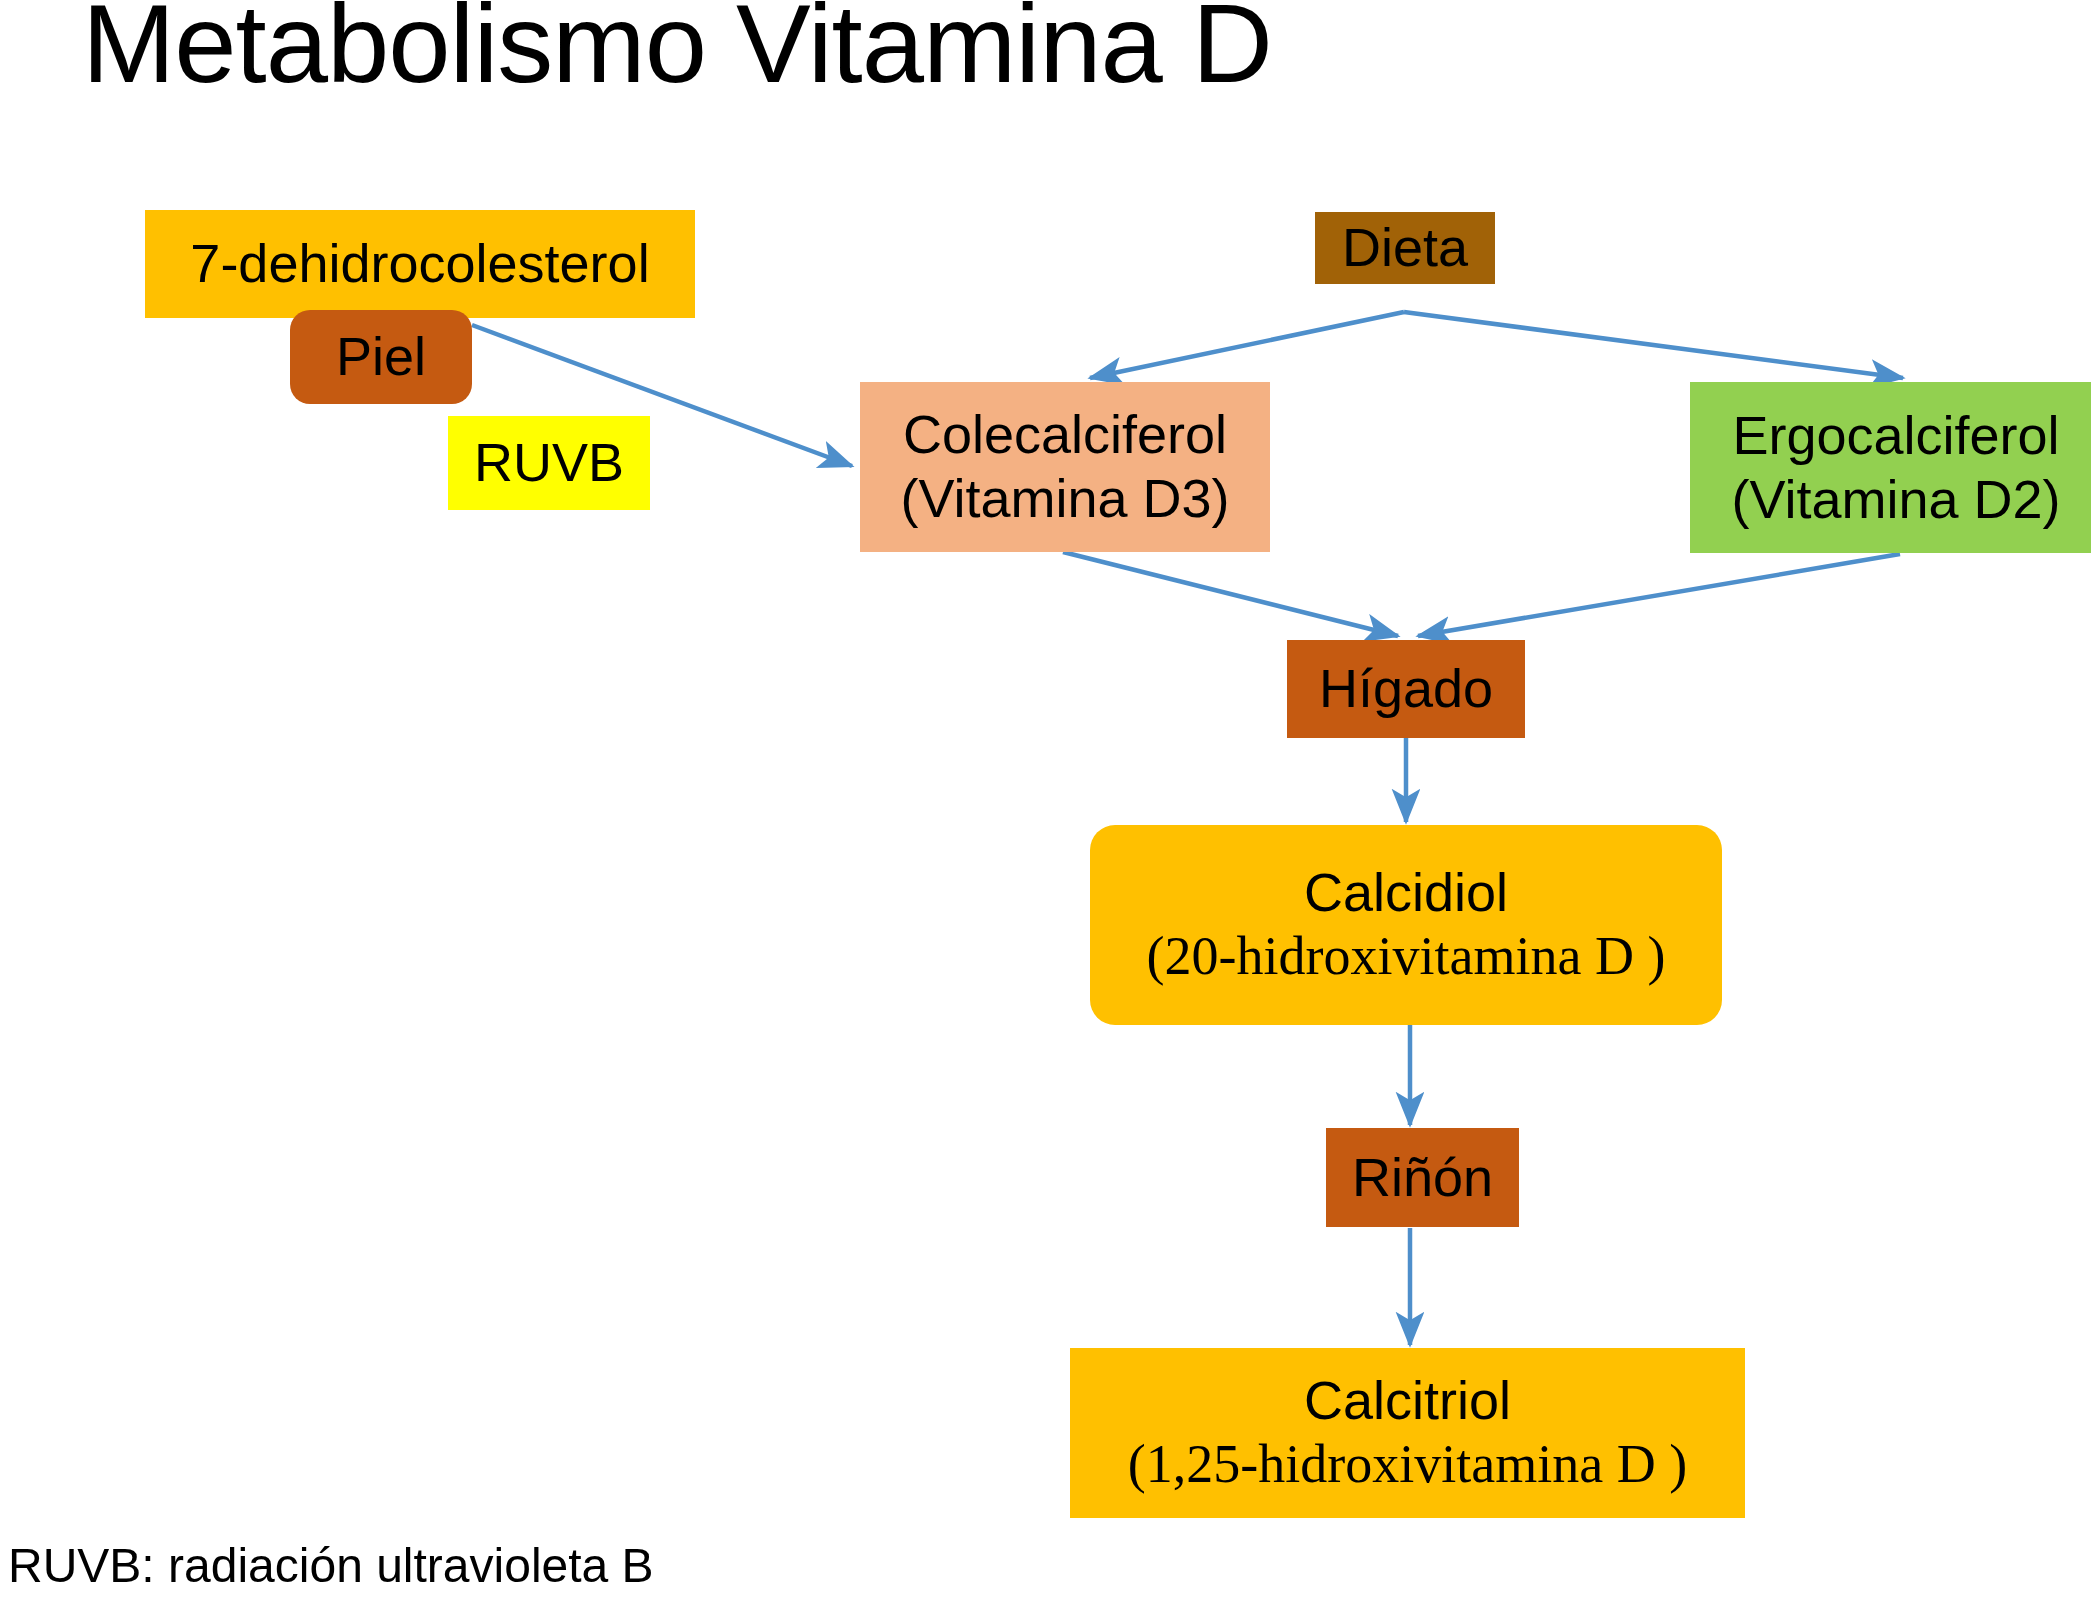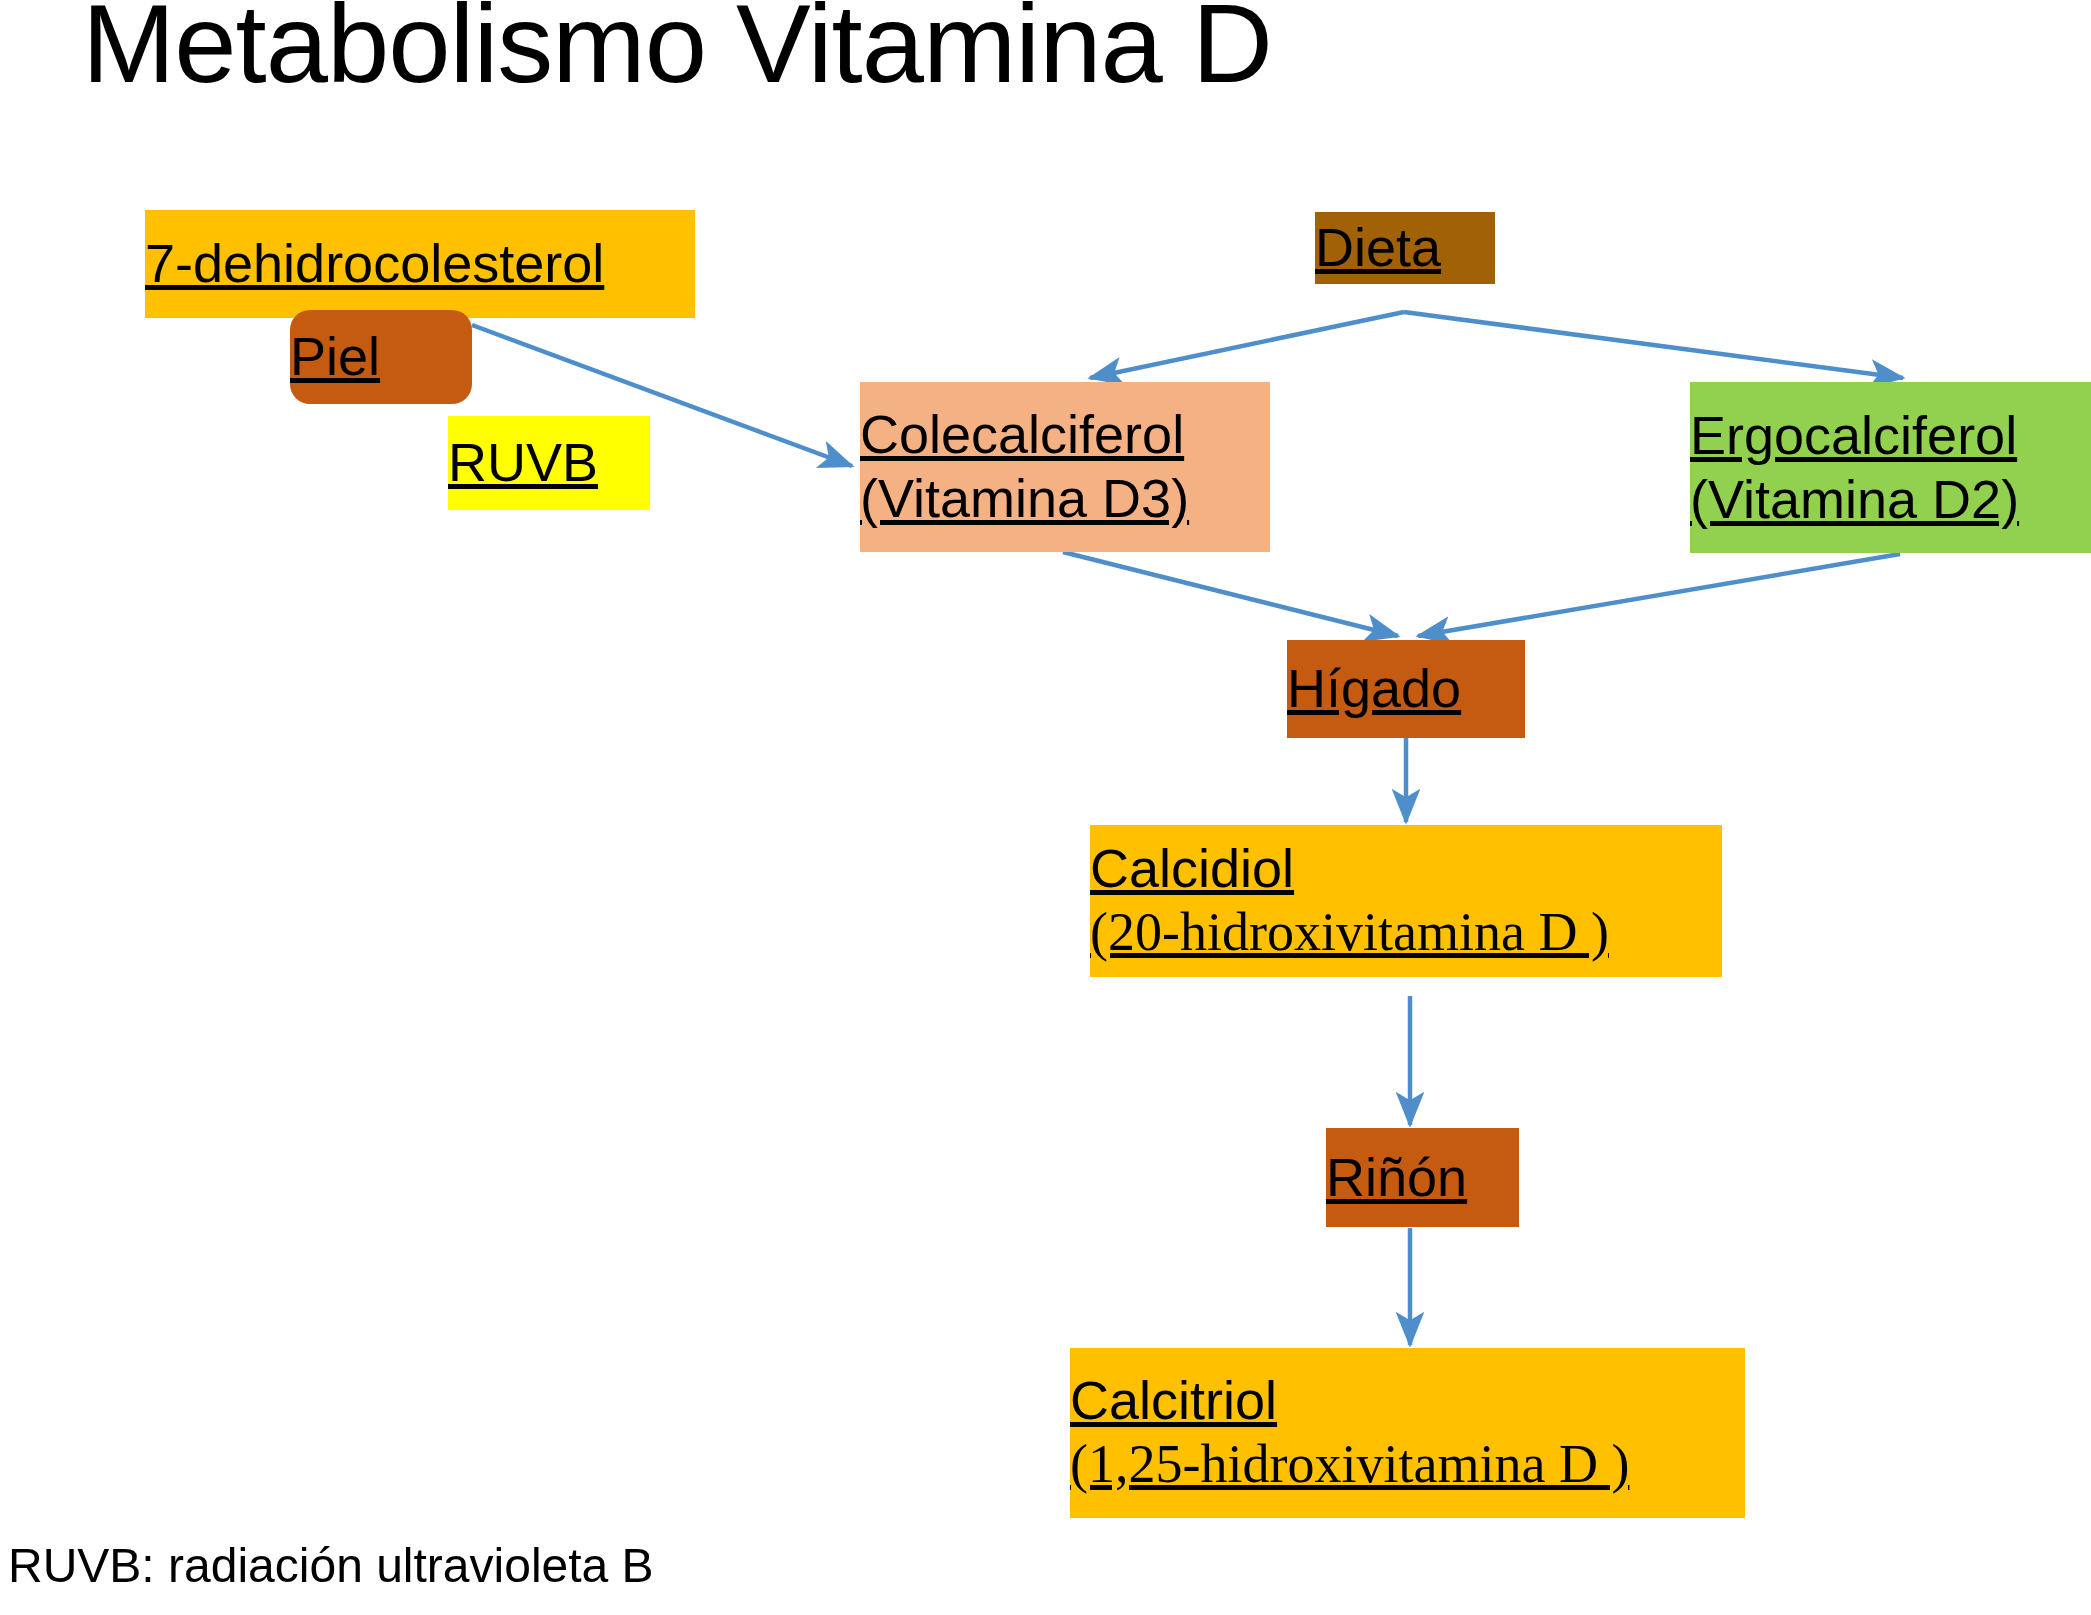--- a/index.html
+++ b/index.html
@@ -34,26 +34,25 @@
     color: #000000;
     white-space: nowrap;
     letter-spacing: -1px;
     font-weight: 400;
   }
   .node {
     position: absolute;
     box-sizing: border-box;
     display: flex;
     flex-direction: column;
-    align-items: flex-start;
+    align-items: center;
     justify-content: center;
     color: #000000;
     text-align: center;
     line-height: 1.18;
-    text-decoration: underline;
   }
   .node .ln {
     display: block;
     white-space: nowrap;
   }
   .serif-line {
     font-family: "Liberation Serif", serif;
   }
   .footnote {
     position: absolute;
@@ -118,21 +117,21 @@
 
   <div class="node" style="left:1690px; top:382px; width:412px; height:171px; background:#92D050; font-size:54px;">
     <span class="ln">Ergocalciferol</span>
     <span class="ln">(Vitamina D2)</span>
   </div>
 
   <div class="node" style="left:1287px; top:640px; width:238px; height:98px; background:#C55A11; font-size:54px;">
     <span class="ln">Hígado</span>
   </div>
 
-  <div class="node" style="left:1090px; top:825px; width:632px; height:152px; background:#FFC000; font-size:54px;">
+  <div class="node" style="left:1090px; top:825px; width:632px; height:200px; background:#FFC000; font-size:54px;border-radius:25px;">
     <span class="ln">Calcidiol</span>
     <span class="ln serif-line">(20-hidroxivitamina D )</span>
   </div>
 
   <div class="node" style="left:1315px; top:1128px; width:193px; height:99px; background:#C55A11; font-size:54px;margin-left:11px;">
     <span class="ln">Riñón</span>
   </div>
 
   <div class="node" style="left:1070px; top:1348px; width:675px; height:170px; background:#FFC000; font-size:54px;">
     <span class="ln">Calcitriol</span>

